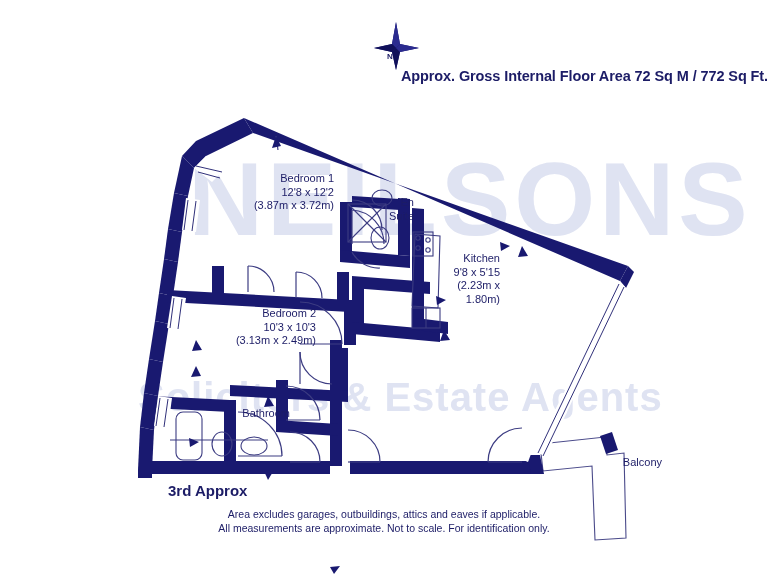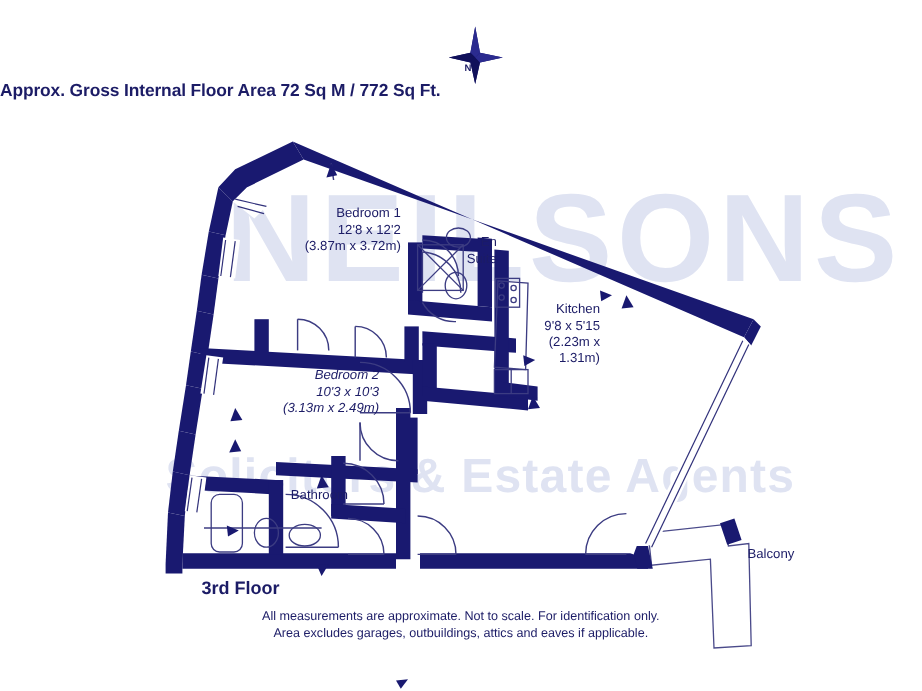--- a/index.html
+++ b/index.html
@@ -26,21 +26,21 @@
     position: absolute;
     left: 0; top: 0;
     width: 768px;
     height: 576px;
   }
   .title-text {
     position: absolute;
     left: 0;
     top: 68px;
     width: 768px;
-    text-align: left;
+    text-align: right;
     font-size: 14.5px;
     font-weight: 600;
     letter-spacing: -0.1px;
     color: #1c1c66;
   }
   .floor-label {
     position: absolute;
     left: 168px;
     top: 482px;
     font-size: 15px;
@@ -287,47 +287,47 @@
 
   <div class="title-text">Approx. Gross Internal Floor Area 72 Sq M / 772 Sq Ft.</div>
   <div class="compass-n">N</div>
 
   <div class="room-label" style="left:214px; top:172px; width:120px;">
     <span class="rname">Bedroom 1</span>
     <span class="rname">12'8 x 12'2</span>
     <span class="rname">(3.87m x 3.72m)</span>
   </div>
 
-  <div class="room-label" style="left:196px; top:307px; width:120px;font-style:italic;">
+  <div class="room-label" style="left:196px; top:307px; width:120px;">
     <span class="rname">Bedroom 2</span>
     <span class="rname">10'3 x 10'3</span>
     <span class="rname">(3.13m x 2.49m)</span>
   </div>
 
   <div class="room-label" style="left:430px; top:252px; width:70px;">
     <span class="rname">Kitchen</span>
     <span class="rname">9'8 x 5'15</span>
     <span class="rname">(2.23m x</span>
-    <span class="rname">1.31m)</span>
+    <span class="rname">1.80m)</span>
   </div>
 
 
   <div class="room-label" style="left:374px; top:196px; width:40px;">
     <span class="rname">En</span>
     <span class="rname">Suite</span>
   </div>
 
   <div class="room-label" style="left:210px; top:407px; width:80px;">
     <span class="rname">Bathroom</span>
   </div>
 
   <div class="room-label" style="left:596px; top:456px; width:66px;">
     <span class="rname">Balcony</span>
   </div>
 
-  <div class="floor-label">3rd Floor</div>
+  <div class="floor-label">3rd Approx</div>
 
   <div class="footer">
+    <div>Area excludes garages, outbuildings, attics and eaves if applicable.</div>
     <div>All measurements are approximate. Not to scale. For identification only.</div>
-    <div>Area excludes garages, outbuildings, attics and eaves if applicable.</div>
   </div>
 
 </div>
 
 </body></html>

